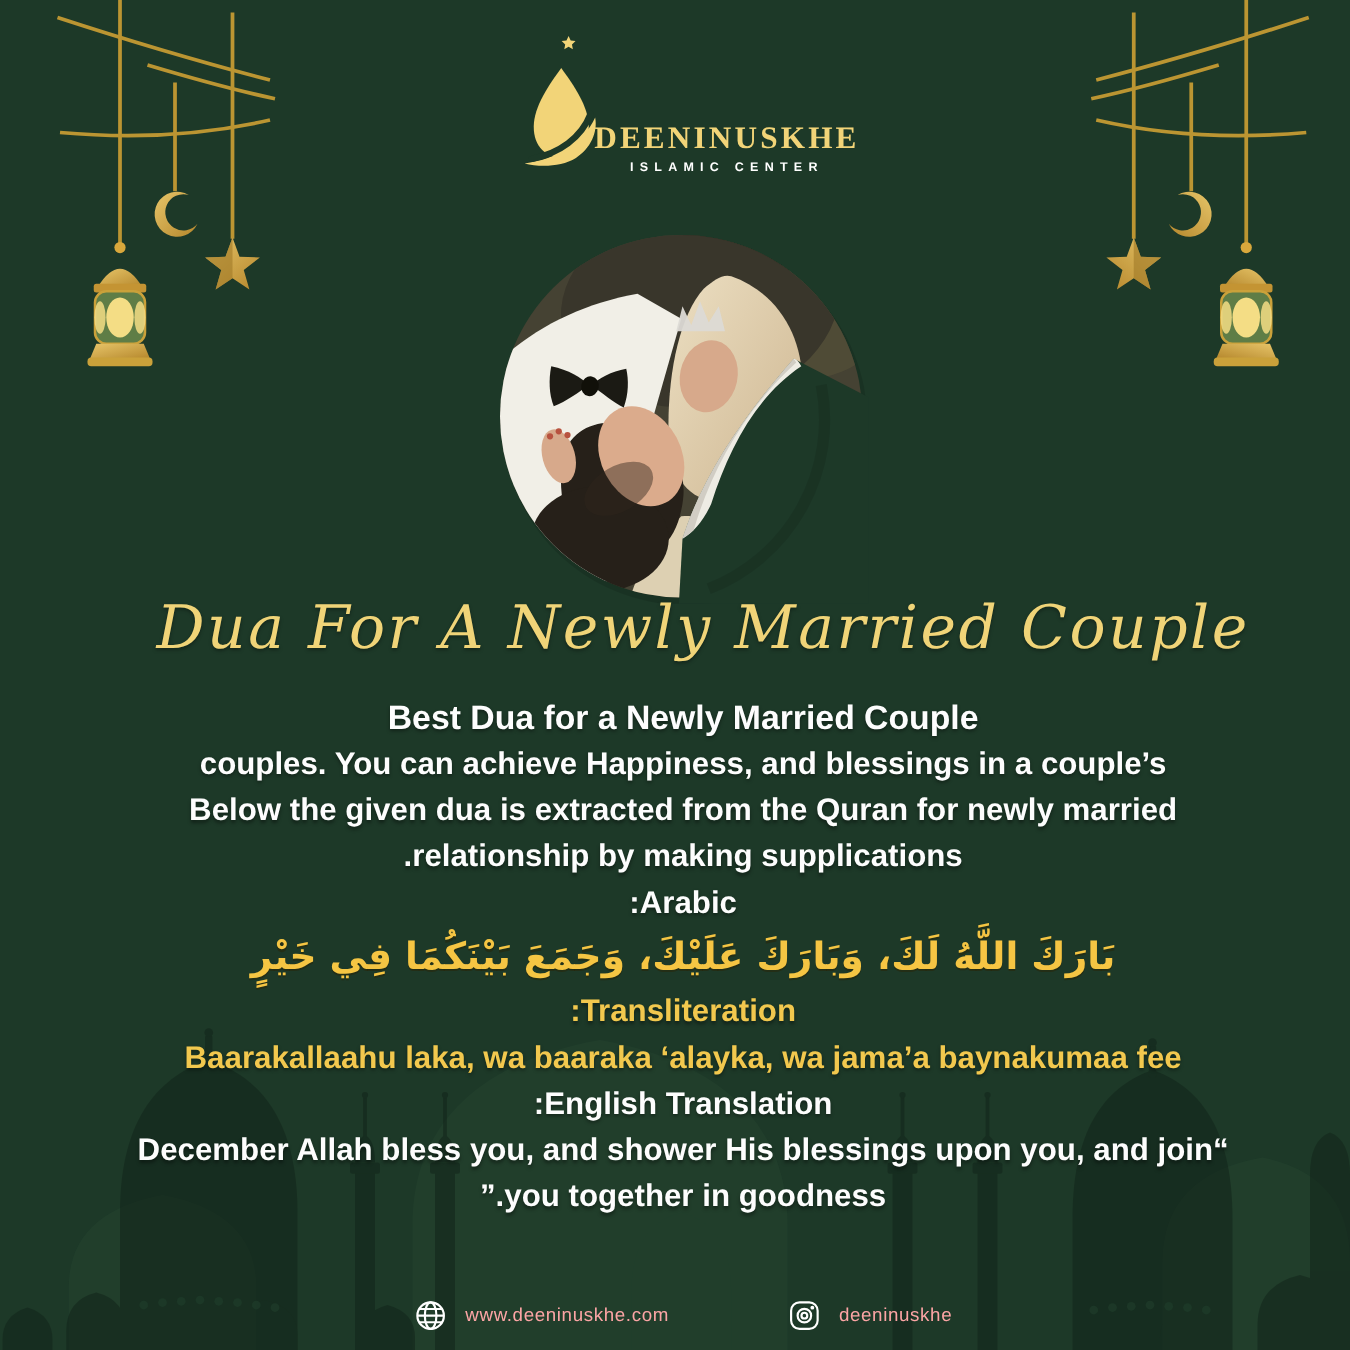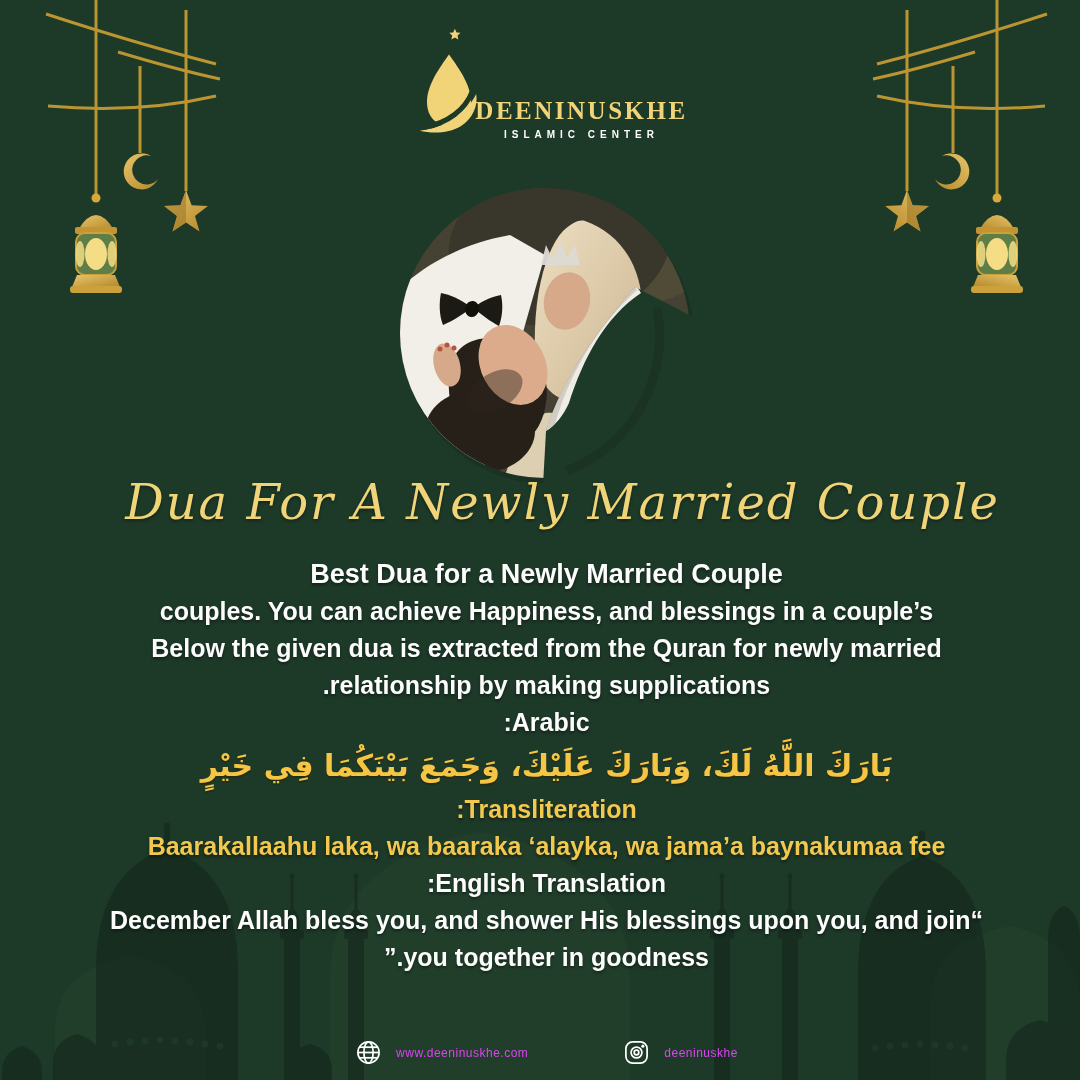--- a/index.html
+++ b/index.html
@@ -38,21 +38,21 @@
   .heading{font-size:27px;}
   .white{color:#fdfdfd;}
   .gold{color:#f2c84e;}
   .arabic{font-family:"DejaVu Sans",sans-serif;direction:rtl;
           font-size:30px;line-height:50px;color:#f5c543;
           text-shadow:0 2px 0 rgba(45,33,0,.45);text-align:center;}
   
   .footer{position:absolute;bottom:14px;left:0;width:100%;
           display:flex;justify-content:center;align-items:center;gap:95px;}
   .footer-item{display:flex;align-items:center;gap:14px;cursor:pointer;}
-  .footer-item span{color:#d946ef;font-size:12px;letter-spacing:.5px;}
+  .footer-item span{color:#fca5a5;font-size:15px;letter-spacing:.5px;}
   .footer-icon{width:27px;height:27px;flex:0 0 auto;}
 </style>
 </head>
 <body>
 
 <div class="poster">
 
   <svg class="mosque" viewBox="0 0 1080 260" aria-hidden="true">
 
     <g fill="#2b4b35" opacity="0.30">

